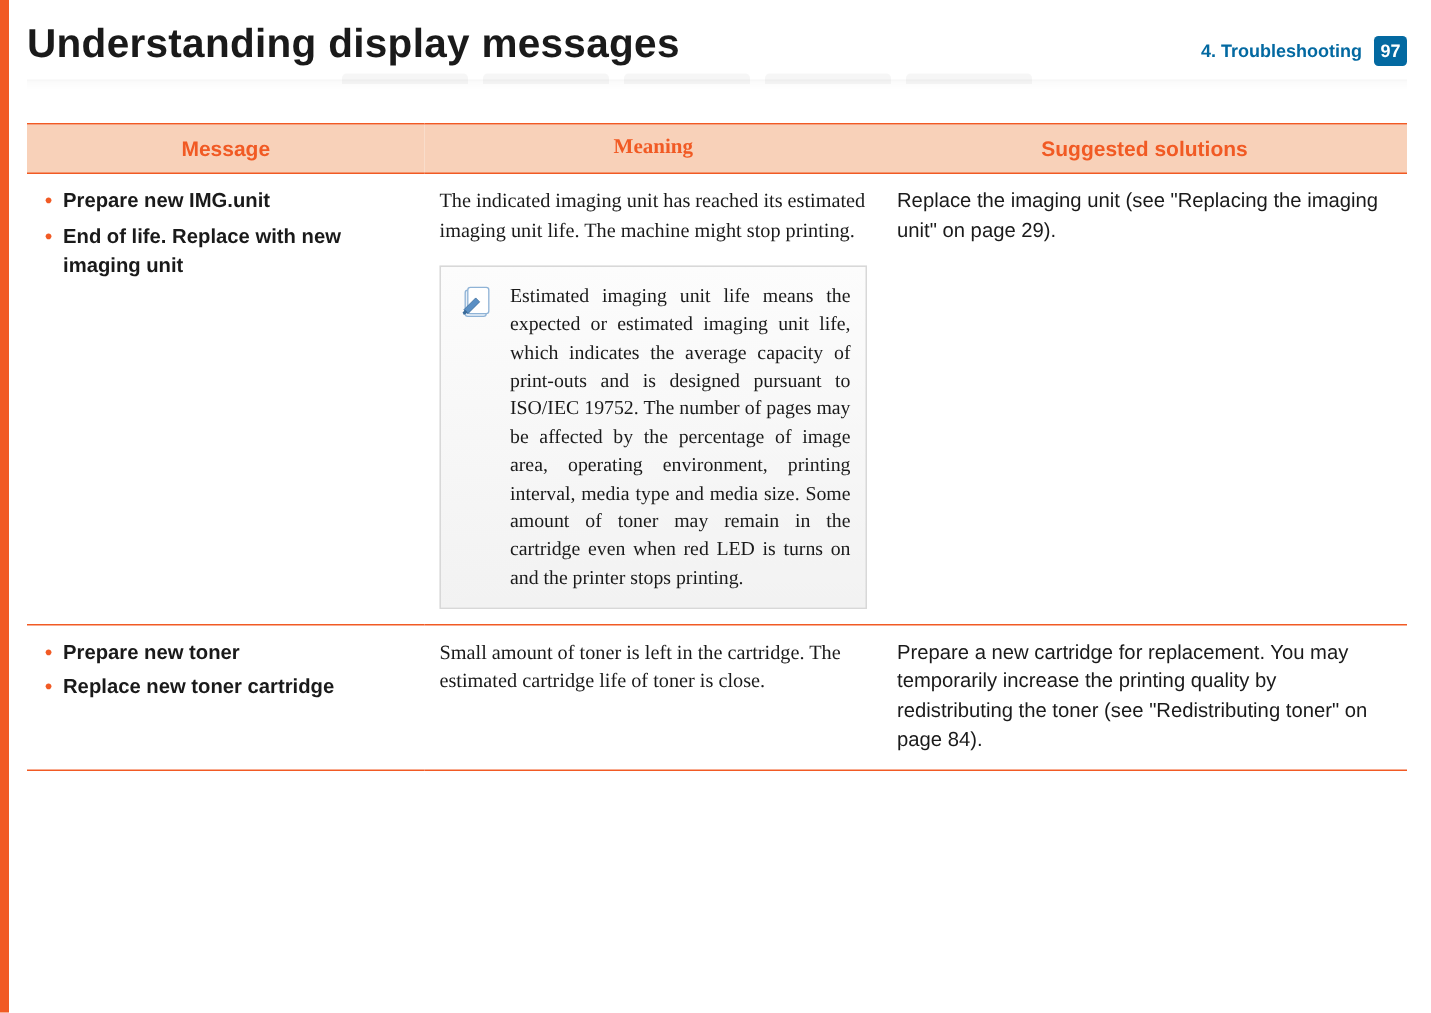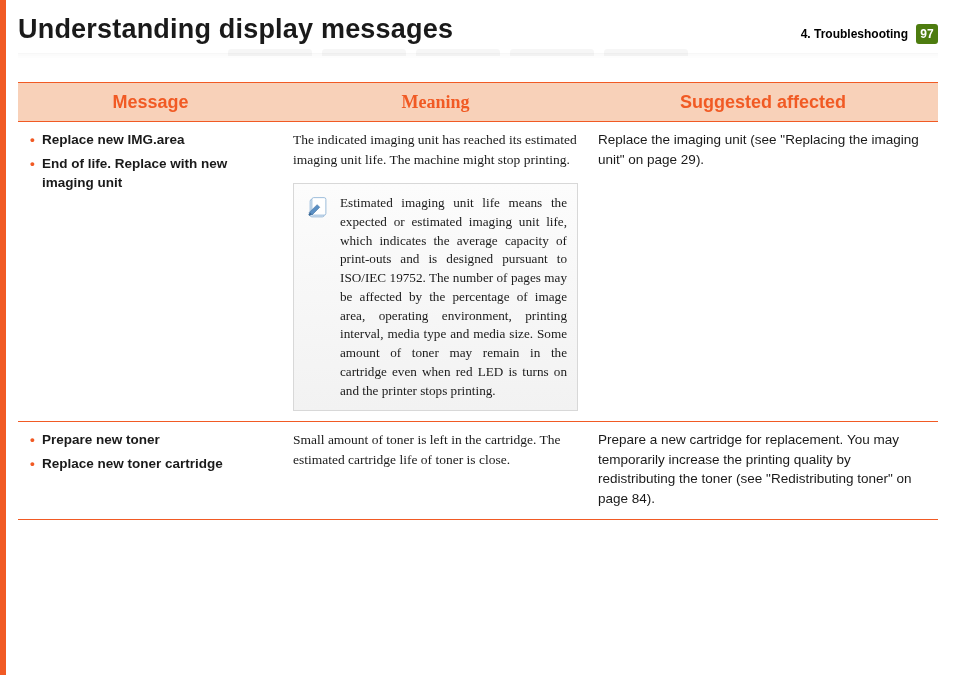--- a/index.html
+++ b/index.html
@@ -43,25 +43,25 @@
       color: #1a1a1a;
       letter-spacing: 0.2px;
     }
     .crumb {
       display: flex;
       align-items: center;
       gap: 8px;
     }
     .crumb-text {
       font-size: 12px;
-      color: #000000;
+      color: #0369a1;
       font-weight: 700;
     }
     .page-badge {
-      background: #4d7c0f;
+      background: #0369a1;
       color: #ffffff;
       font-size: 12px;
       font-weight: 700;
       width: 22px;
       height: 20px;
       border-radius: 3px;
       display: inline-flex;
       align-items: center;
       justify-content: center;
     }
@@ -96,21 +96,21 @@
       width: 920px;
       border-collapse: collapse;
       font-size: 13.5px;
       line-height: 1.45;
       color: #1a1a1a;
     }
     table.main th {
       background: #f8d1b9;
       color: #f15a24;
       font-weight: 700;
-      font-size: 18px;
+      font-size: 14px;
       text-align: center;
       padding: 6px 8px;
       border-top: 1px solid #f15a24;
       border-bottom: 1px solid #f15a24;
     }
     table.main td {
       vertical-align: top;
       padding: 8px 10px 10px 10px;
       border-bottom: 1px solid #f15a24;
     }
@@ -173,28 +173,28 @@
     <div class="ghost-tab"></div>
     <div class="ghost-tab"></div>
   </div>
   <div class="hr-shadow"></div>
 
   <table class="main">
     <thead>
       <tr>
         <th class="col-msg">Message</th>
         <th class="col-meaning">Meaning</th>
-        <th class="col-sol">Suggested affected</th>
+        <th class="col-sol">Suggested solutions</th>
       </tr>
     </thead>
     <tbody>
       <tr>
         <td class="col-msg">
           <ul class="bullets">
-            <li>Replace new IMG.area</li>
+            <li>Prepare new IMG.unit</li>
             <li>End of life. Replace with new imaging unit</li>
           </ul>
         </td>
         <td class="col-meaning">
           <div>The indicated imaging unit has reached its estimated imaging unit life. The machine might stop printing.</div>
           <div class="note-box">
             <div class="note-icon">
               <svg viewBox="0 0 32 32" width="28" height="30">
                 <rect x="7" y="5" width="16" height="20" rx="2" fill="#e8f0f8" stroke="#8fb3d6" stroke-width="1"></rect>
                 <rect x="9" y="3" width="16" height="20" rx="2" fill="#ffffff" stroke="#8fb3d6" stroke-width="1"></rect>

